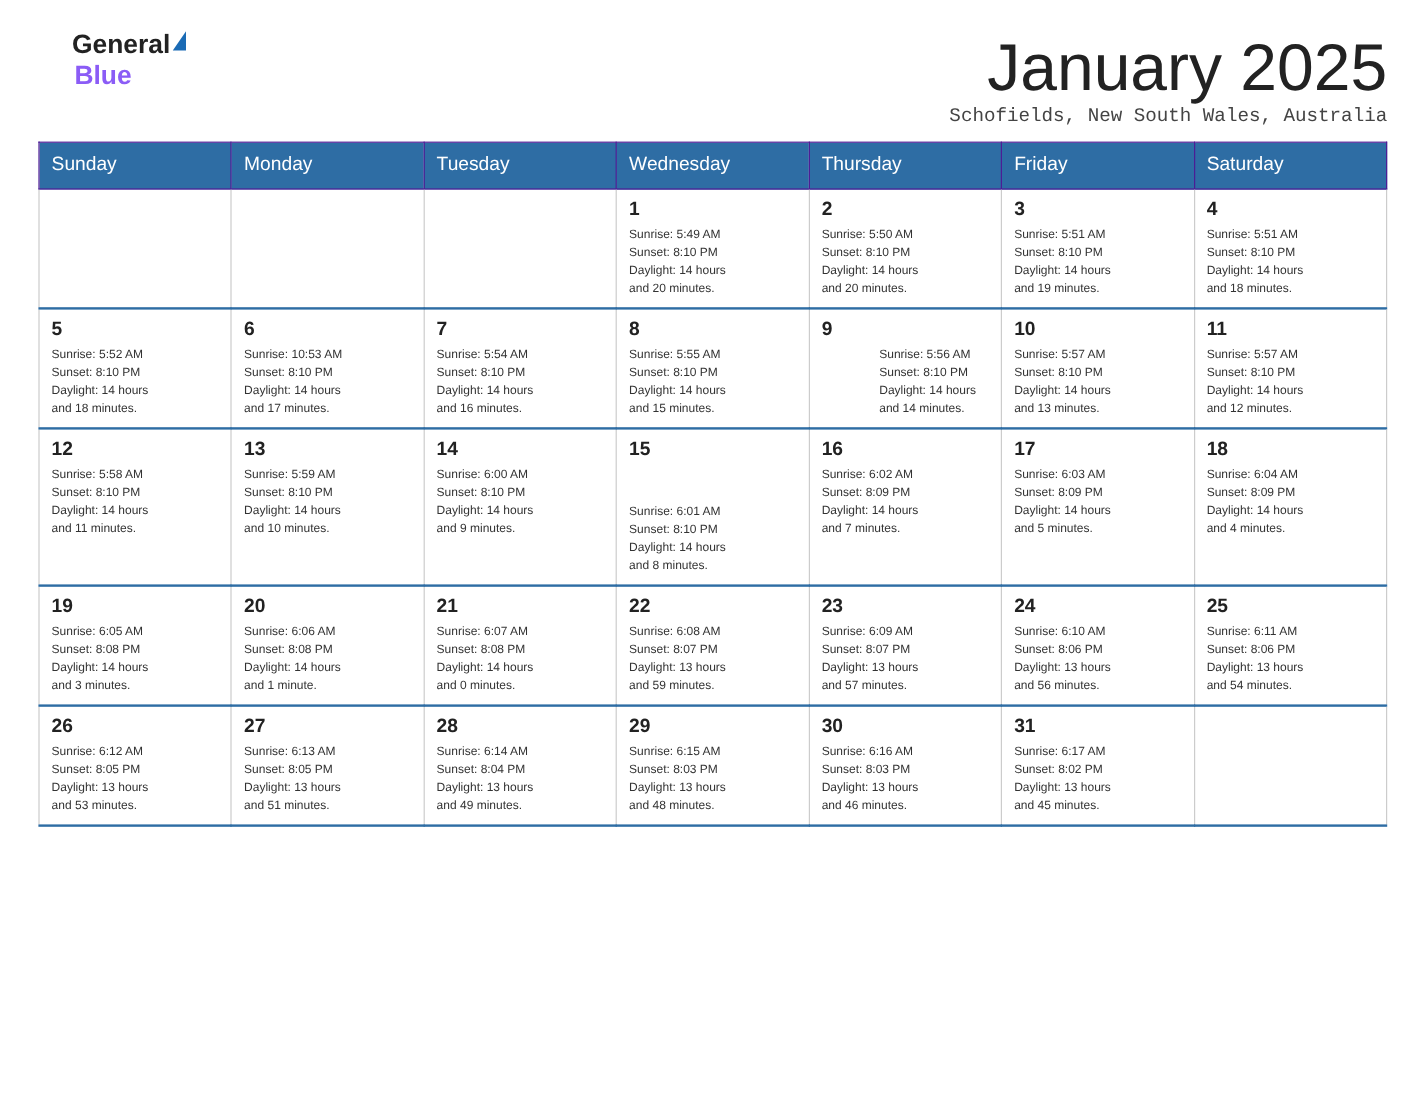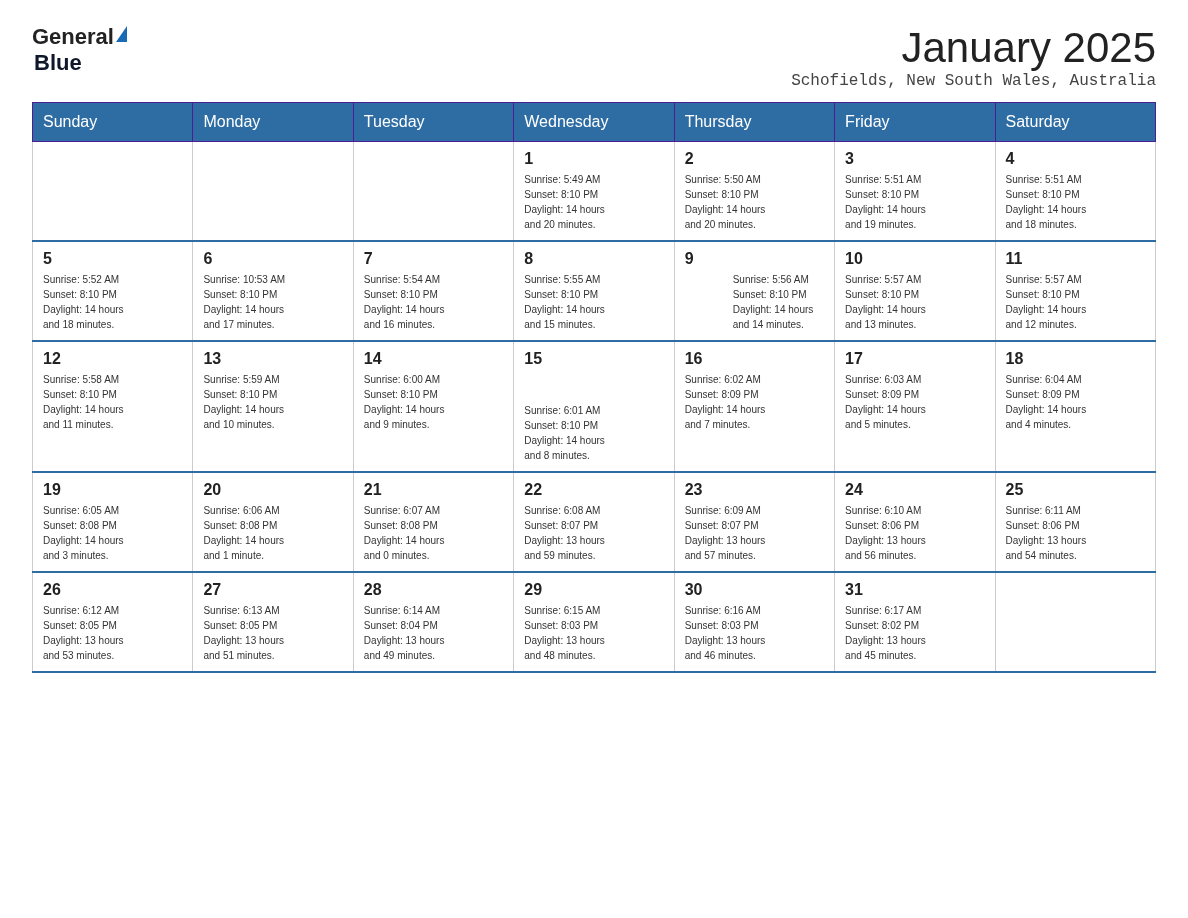--- a/index.html
+++ b/index.html
@@ -17,27 +17,27 @@
       margin-bottom: 12px;
     }
     .logo-text-general {
       font-size: 22px;
       font-weight: bold;
       color: #222;
     }
     .logo-text-blue {
       font-size: 22px;
       font-weight: bold;
-      color: #0f172a;
+      color: #8b5cf6;
     }
     .title-block {
       text-align: right;
     }
     .title-block h1 {
-      font-size: 42px;
+      font-size: 55px;
       font-weight: normal;
       color: #222;
     }
     .title-block h2 {
       font-size: 16px;
       font-weight: normal;
       color: #444;
       font-family: Liberation Mono, monospace;
     }
     .calendar {
@@ -81,20 +81,21 @@
     .calendar tbody tr {
       border-bottom: 2px solid #2e6da4;
     }
     .empty-cell {
       background: #fff;
     }
     .logo-container {
       display: flex;
       flex-direction: column;
       align-items: flex-start;
+      margin-left: 28px;
     }
     .logo-top {
       display: flex;
       align-items: center;
     }
     .logo-triangle {
       display: inline-block;
       width: 0;
       height: 0;
       border-left: 11px solid transparent;

